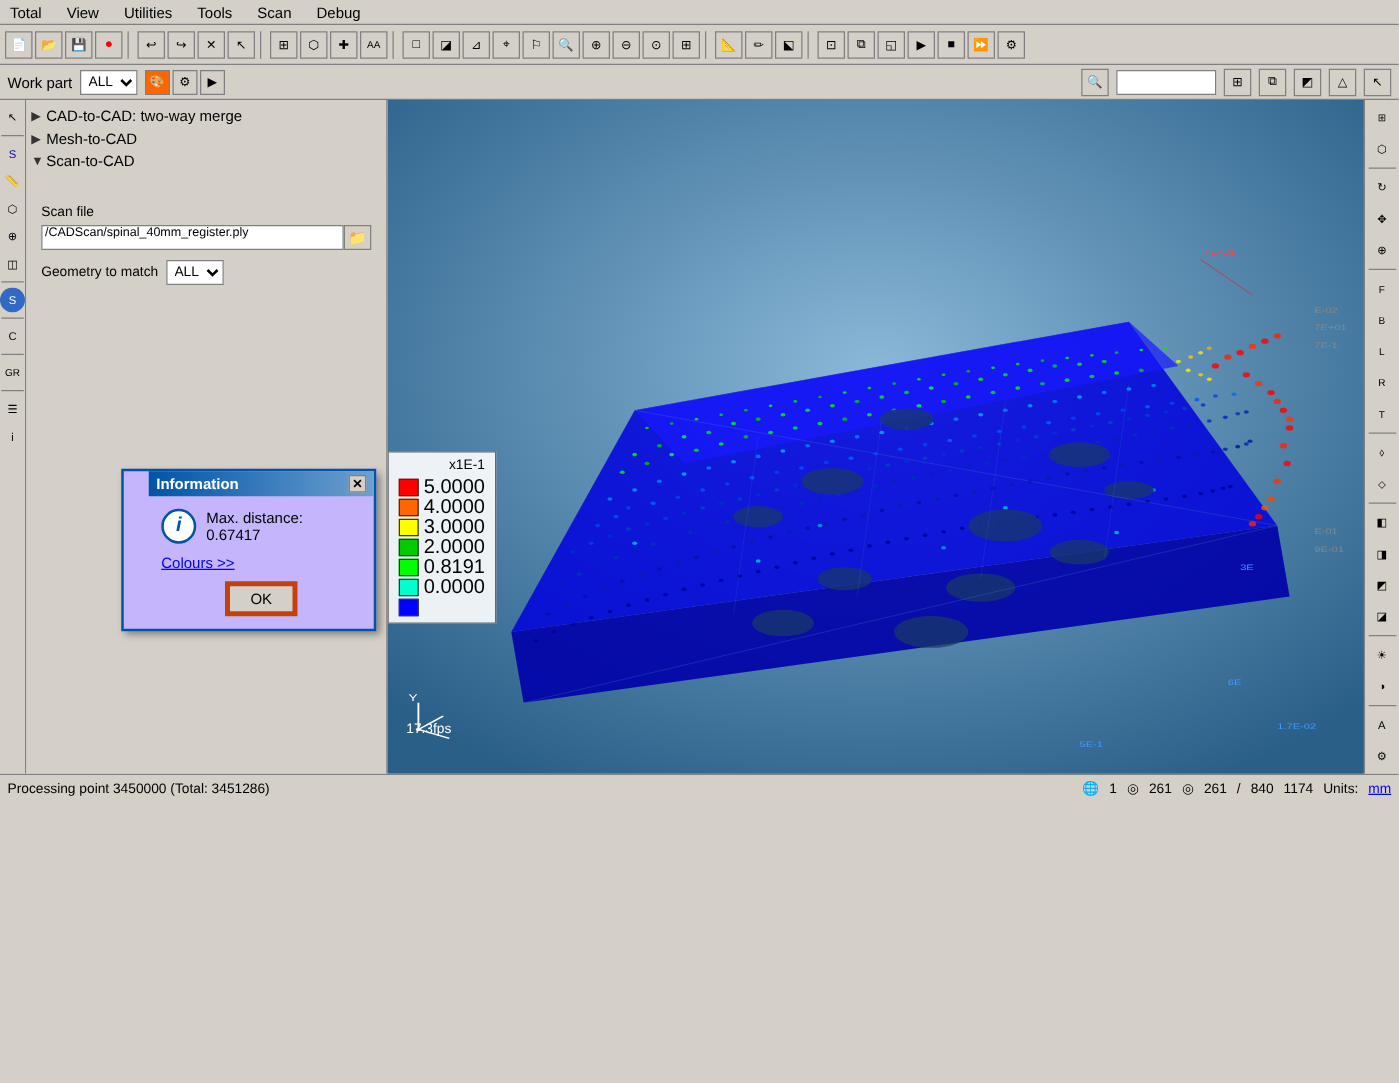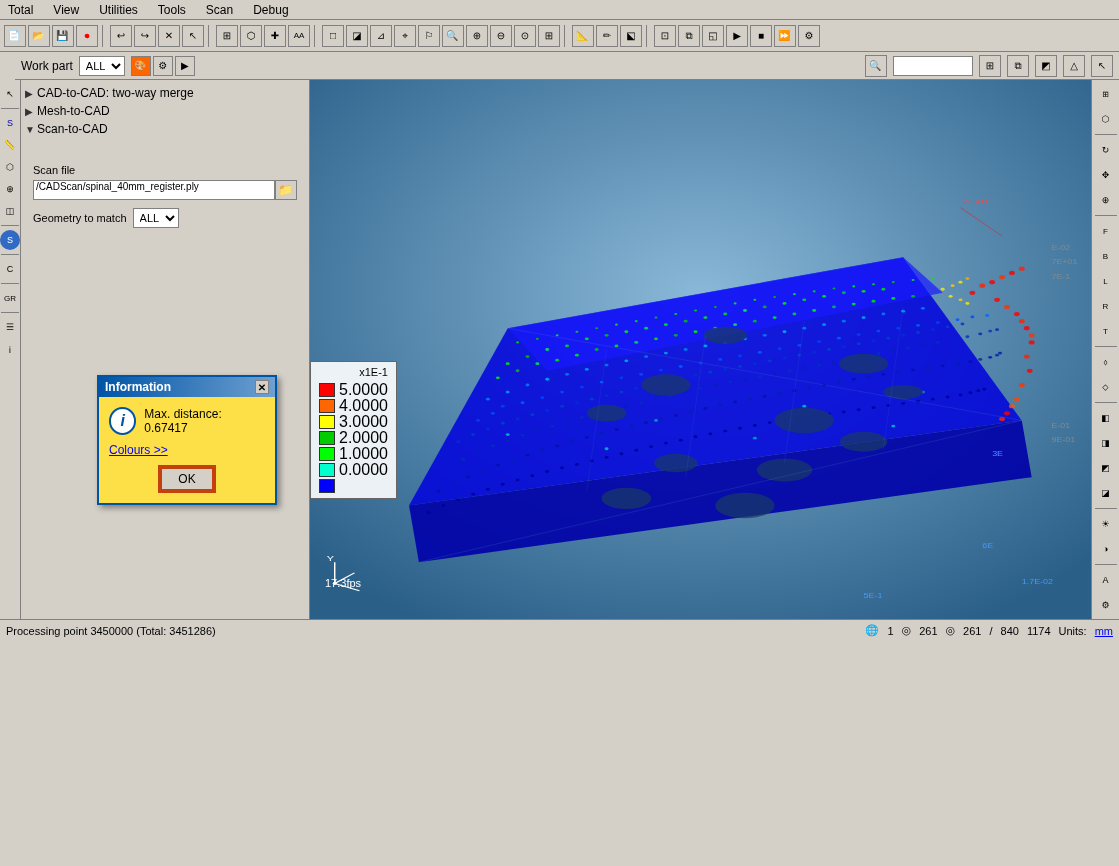--- a/index.html
+++ b/index.html
@@ -44,21 +44,20 @@
 
     
     .workpart-row {
       background: #d4d0c8;
       height: 28px;
       display: flex;
       align-items: center;
       border-bottom: 1px solid #808080;
       padding: 2px 6px;
       gap: 6px;
-      margin-left: 15px;
     }
     .workpart-label { font-size: 12px; }
     .workpart-select {
       font-size: 11px;
       height: 20px;
       background: white;
       border: 1px solid #808080;
       padding: 0 2px;
     }
     .workpart-icons { display: flex; gap: 2px; }
@@ -166,25 +165,26 @@
       border: 1px solid #808080;
       cursor: pointer;
       font-size: 12px;
     }
 
     
     .info-dialog {
       position: absolute;
       top: 295px;
       left: 76px;
-      width: 180px;
-      background: #fde047;
+      width: 204px;
+      background: #c4b5fd;
       border: 2px solid #0054a6;
       box-shadow: 3px 3px 6px rgba(0,0,0,0.4);
       z-index: 100;
+      padding-left: 20px;
     }
     .dialog-titlebar {
       background: linear-gradient(to right, #0054a6, #6ea0d0);
       color: white;
       font-size: 12px;
       font-weight: bold;
       padding: 3px 6px;
       display: flex;
       align-items: center;
       justify-content: space-between;
@@ -884,21 +884,21 @@
       <div class="legend-row">
         <div class="legend-color" style="background:#FFFF00;"></div>
         <span class="legend-value">3.0000</span>
       </div>
       <div class="legend-row">
         <div class="legend-color" style="background:#00CC00;"></div>
         <span class="legend-value">2.0000</span>
       </div>
       <div class="legend-row">
         <div class="legend-color" style="background:#00FF00;"></div>
-        <span class="legend-value">1.0000</span>
+        <span class="legend-value">0.8191</span>
       </div>
       <div class="legend-row">
         <div class="legend-color" style="background:#00FFCC;"></div>
         <span class="legend-value">0.0000</span>
       </div>
       <div class="legend-row">
         <div class="legend-color" style="background:#0000FF;"></div>
         <span class="legend-value"></span>
       </div>
     </div>

